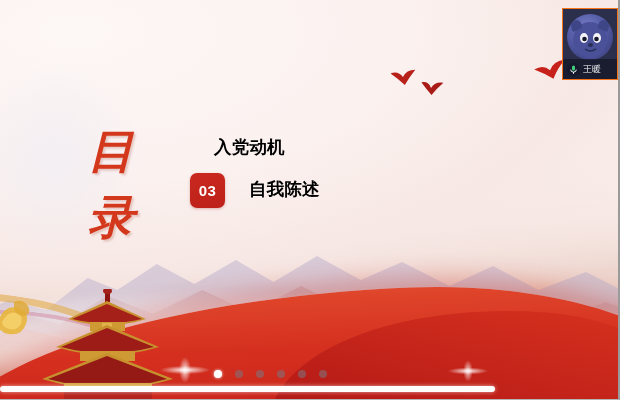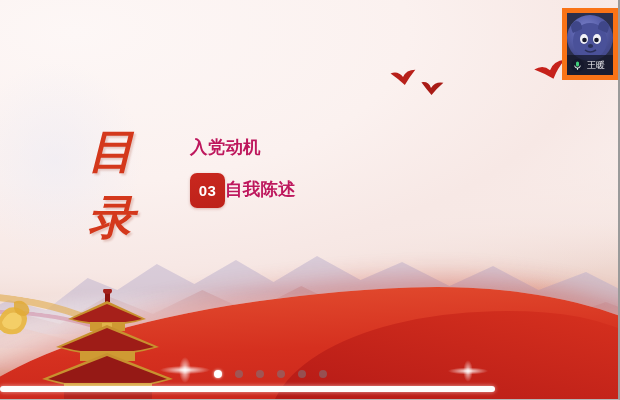--- a/index.html
+++ b/index.html
@@ -166,22 +166,22 @@
     background:linear-gradient(168deg,#c9281f 0%,#bd2119 100%);
     border-radius:7px;
     color:#fff;
     font-weight:bold;
     font-size:15px;
     display:flex; align-items:center; justify-content:center;
     box-shadow:0 1px 3px rgba(150,40,25,.30);
     letter-spacing:.4px;
   }
   .toc-text{
-    margin-left:0;
-    color:#be185d;
+    margin-left:24px;
+    color:#000000;
     font-weight:bold;
     font-size:17.5px;
     line-height:23px;
     padding-top:5px;
     letter-spacing:.2px;
     text-shadow:0 1px 1px rgba(255,255,255,.45);
     font-family:"DejaVu Sans","Liberation Sans",sans-serif;
   }
   .r2 .toc-text{ padding-top:1px; }
 
@@ -198,21 +198,21 @@
     position:absolute; left:0; top:0; height:6px; width:495px;
     background:#fdfdfd; border-radius:3px;
     box-shadow:0 0 4px rgba(255,255,255,.6);
   }
 
   
   .thumb{
     position:absolute; left:562px; top:8px; width:56px; height:72px;
     background:#2b2f4c;
     overflow:hidden;
-    border:5px solid #f97316;
+    border:1px solid #f97316;
   }
   .thumb-av{
     position:absolute; left:50%; top:40%;
     transform:translate(-50%,-50%);
     width:46px; height:46px; border-radius:50%;
     background:radial-gradient(60% 60% at 42% 32%, #7b82c9 0%, #5a61ac 55%, #454b8e 100%);
     overflow:hidden;
   }
   .thumb-av svg{ position:absolute; left:0; top:0; width:100%; height:100%; }
   .thumb-bar{

